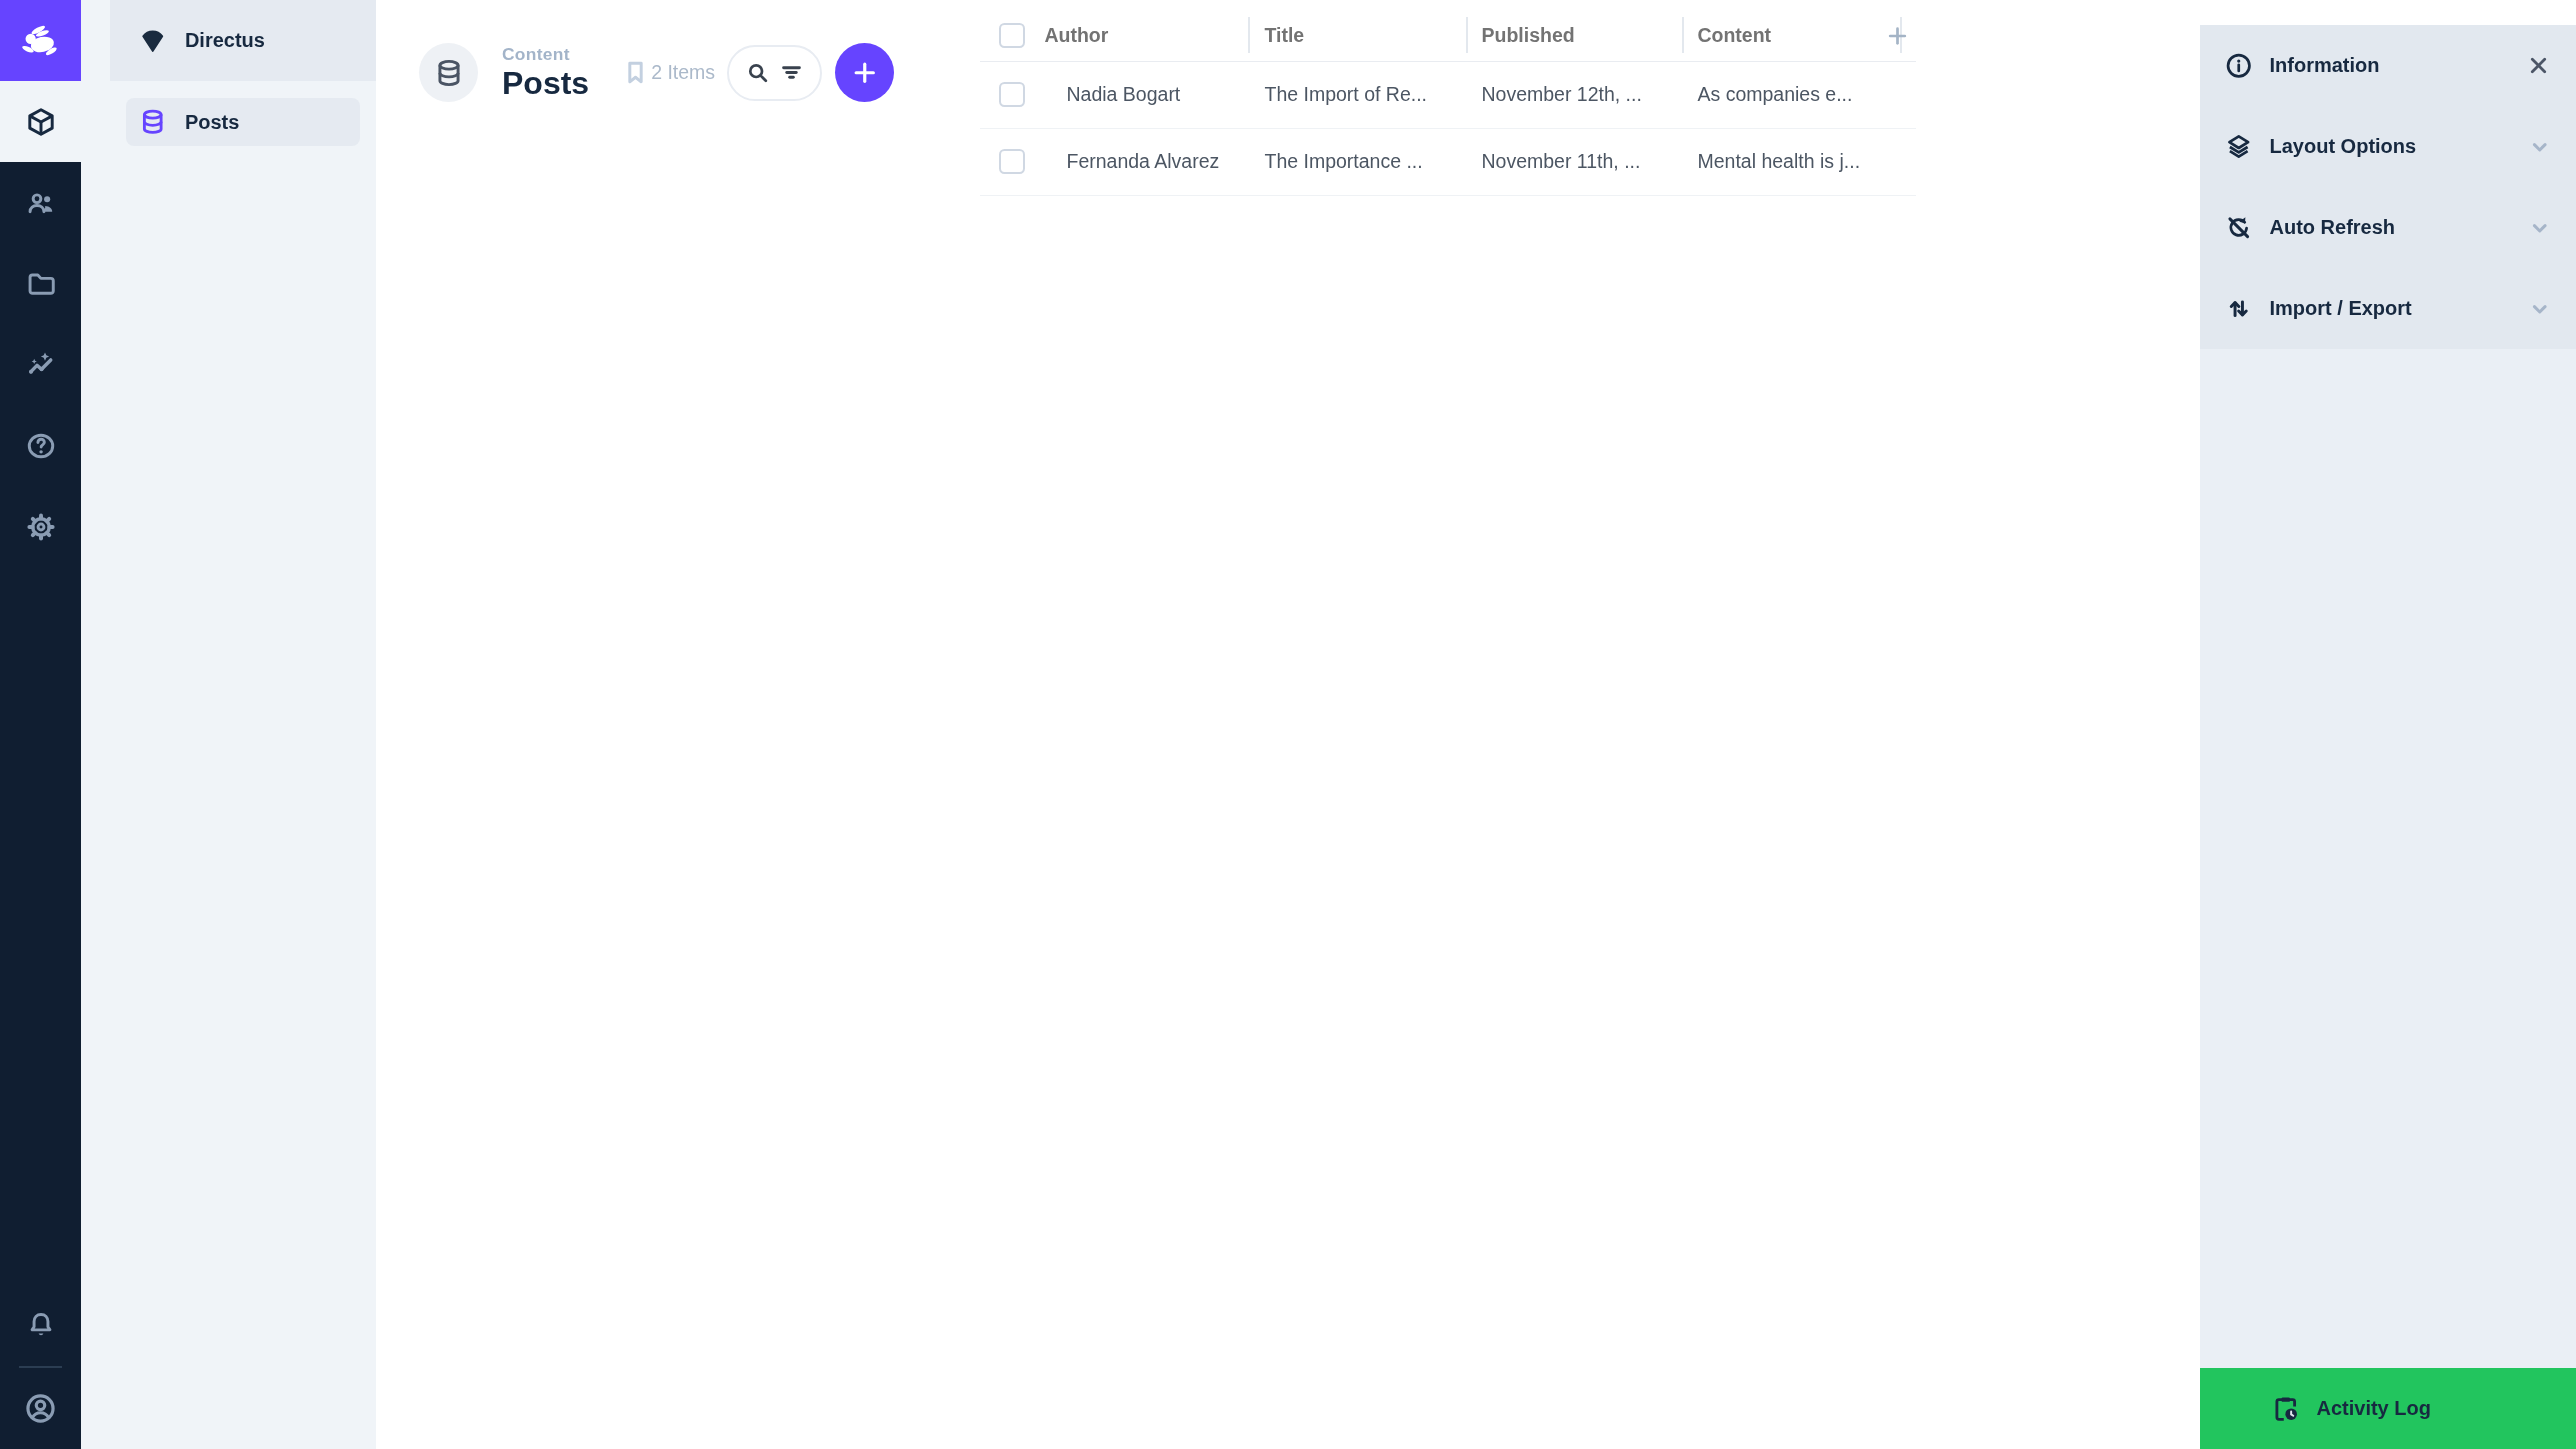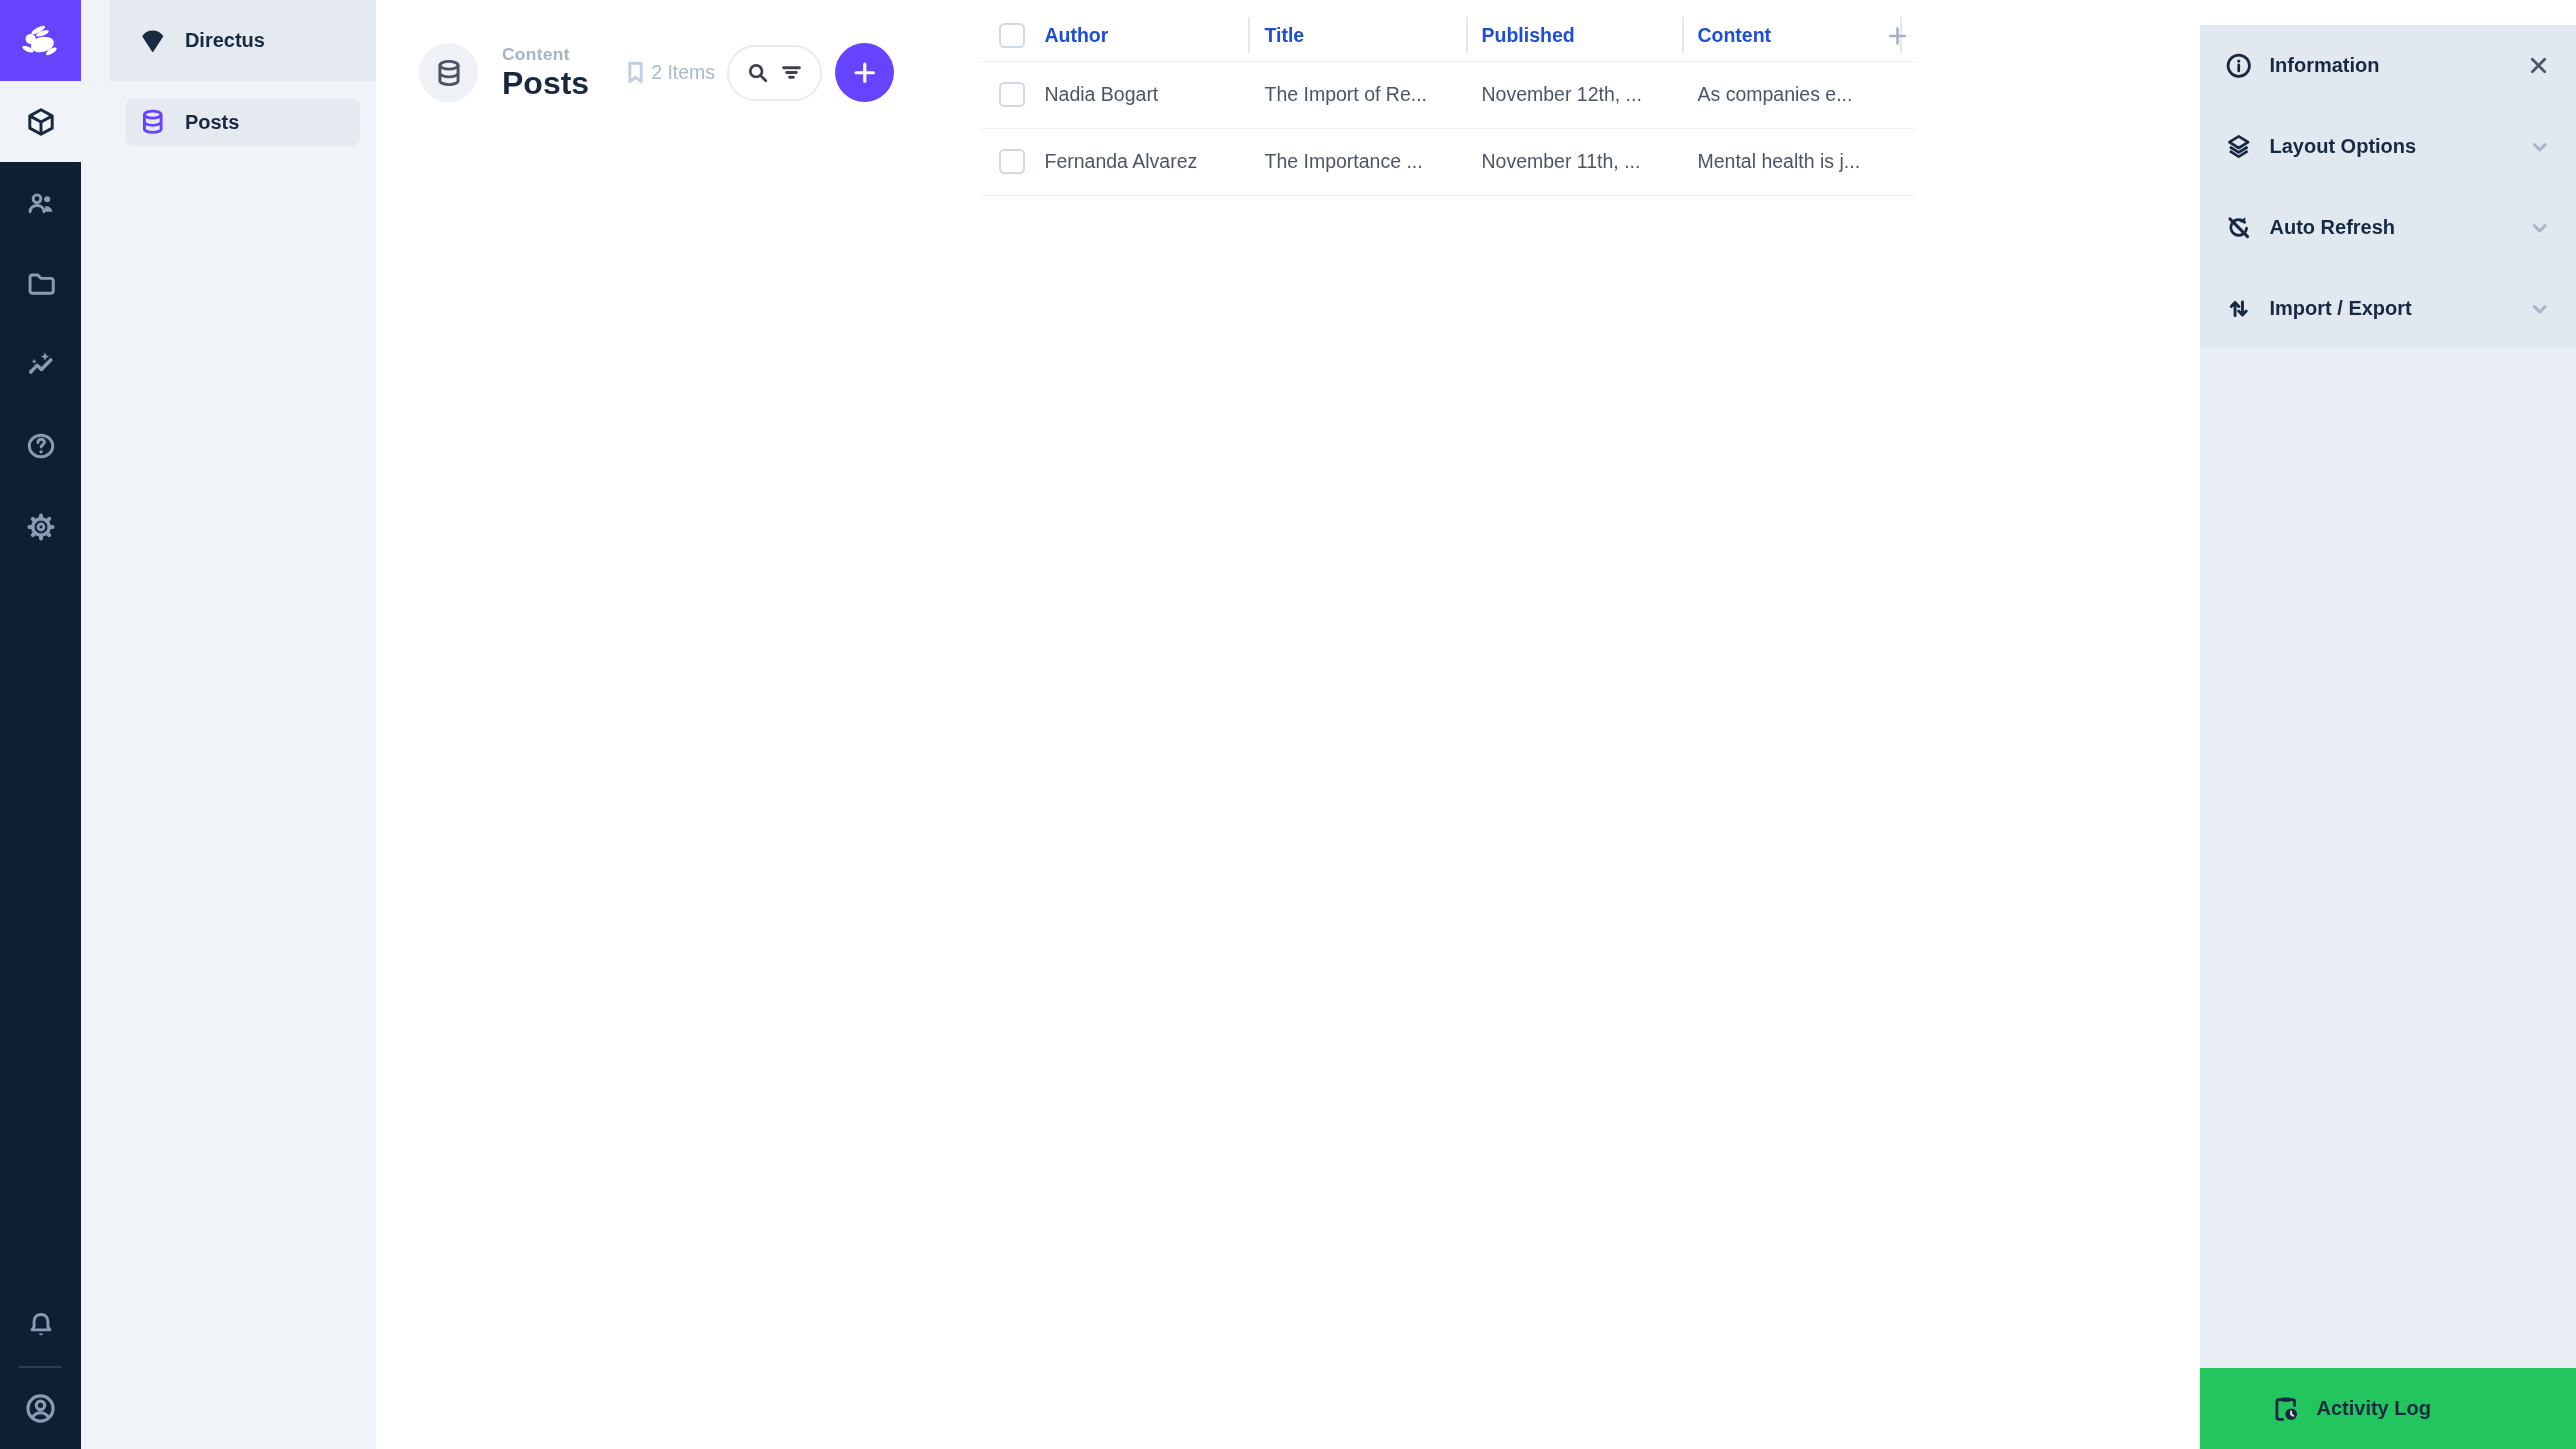--- a/index.html
+++ b/index.html
@@ -39,29 +39,29 @@
   .search-pill { width:95px; height:56px; background:#fff; border:2px solid #E8ECF2; border-radius:28px;
                  display:flex; align-items:center; justify-content:center; gap:6.7px; color:#39424E; }
   .pill-icon-btn { background:none; border:none; color:#39424E; display:flex; cursor:pointer; }
   .add-button { width:59px; height:59px; border-radius:50%; background:#6644FF; border:none; color:#fff;
                 display:flex; align-items:center; justify-content:center; margin-left:13.4px; cursor:pointer; flex-shrink:0; }
 
   
   .table { margin:10.7px 43px 0 43px; }
   .thead { position:relative; display:grid; grid-template-columns:64px 204px 217px 216px 219px 1fr;
            align-items:center; height:51px; border-bottom:1.3px solid #E9ECF1; }
-  .th { font-size:19.5px; font-weight:700; color:#1d4ed8; padding-left:16px; white-space:nowrap; overflow:hidden; cursor:pointer; }
+  .th { font-size:19.5px; font-weight:700; color:#737373; padding-left:16px; white-space:nowrap; overflow:hidden; cursor:pointer; }
   .th.first-col { padding-left:0; }
   .tick { position:absolute; top:6.7px; width:1.3px; height:36px; background:#E3E8EE; }
   .add-col-btn { position:absolute; right:5.4px; top:50%; transform:translateY(-50%);
                  background:none; border:none; color:#A4B4C6; display:flex; cursor:pointer; }
   .trow { display:grid; grid-template-columns:64px 204px 217px 216px 219px 1fr; align-items:center;
           height:67px; border-bottom:1.3px solid #EFF2F5; cursor:pointer; }
   .td { font-size:19.5px; color:#4C5663; padding-left:16px; white-space:nowrap; overflow:hidden; }
-  .td.first-col { padding-left:0; }
+  .td.first-col { padding-left:0;margin-left:22px; }
   .checkbox-cell { display:flex; align-items:center; }
   .checkbox { width:25.5px; height:25.5px; margin-left:19px; border:2px solid #D0D8E3; border-radius:5.4px; background:#fff; cursor:pointer; flex-shrink:0; }
 
   
   .sidebar { width:376px; flex-shrink:0; display:flex; flex-direction:column; }
   .sidebar-top { background:#E2E8EF;margin-top:25px; }
   .sidebar-row { height:81px; display:flex; align-items:center; padding:0 24px; gap:16px; cursor:pointer; }
   .sidebar-row .row-icon { color:#172940; display:flex; flex-shrink:0; }
   .sidebar-label { font-size:20px; font-weight:600; color:#172940; white-space:nowrap; }
   .trailing { margin-left:auto; display:flex; align-items:center; background:none; border:none; cursor:pointer; }

